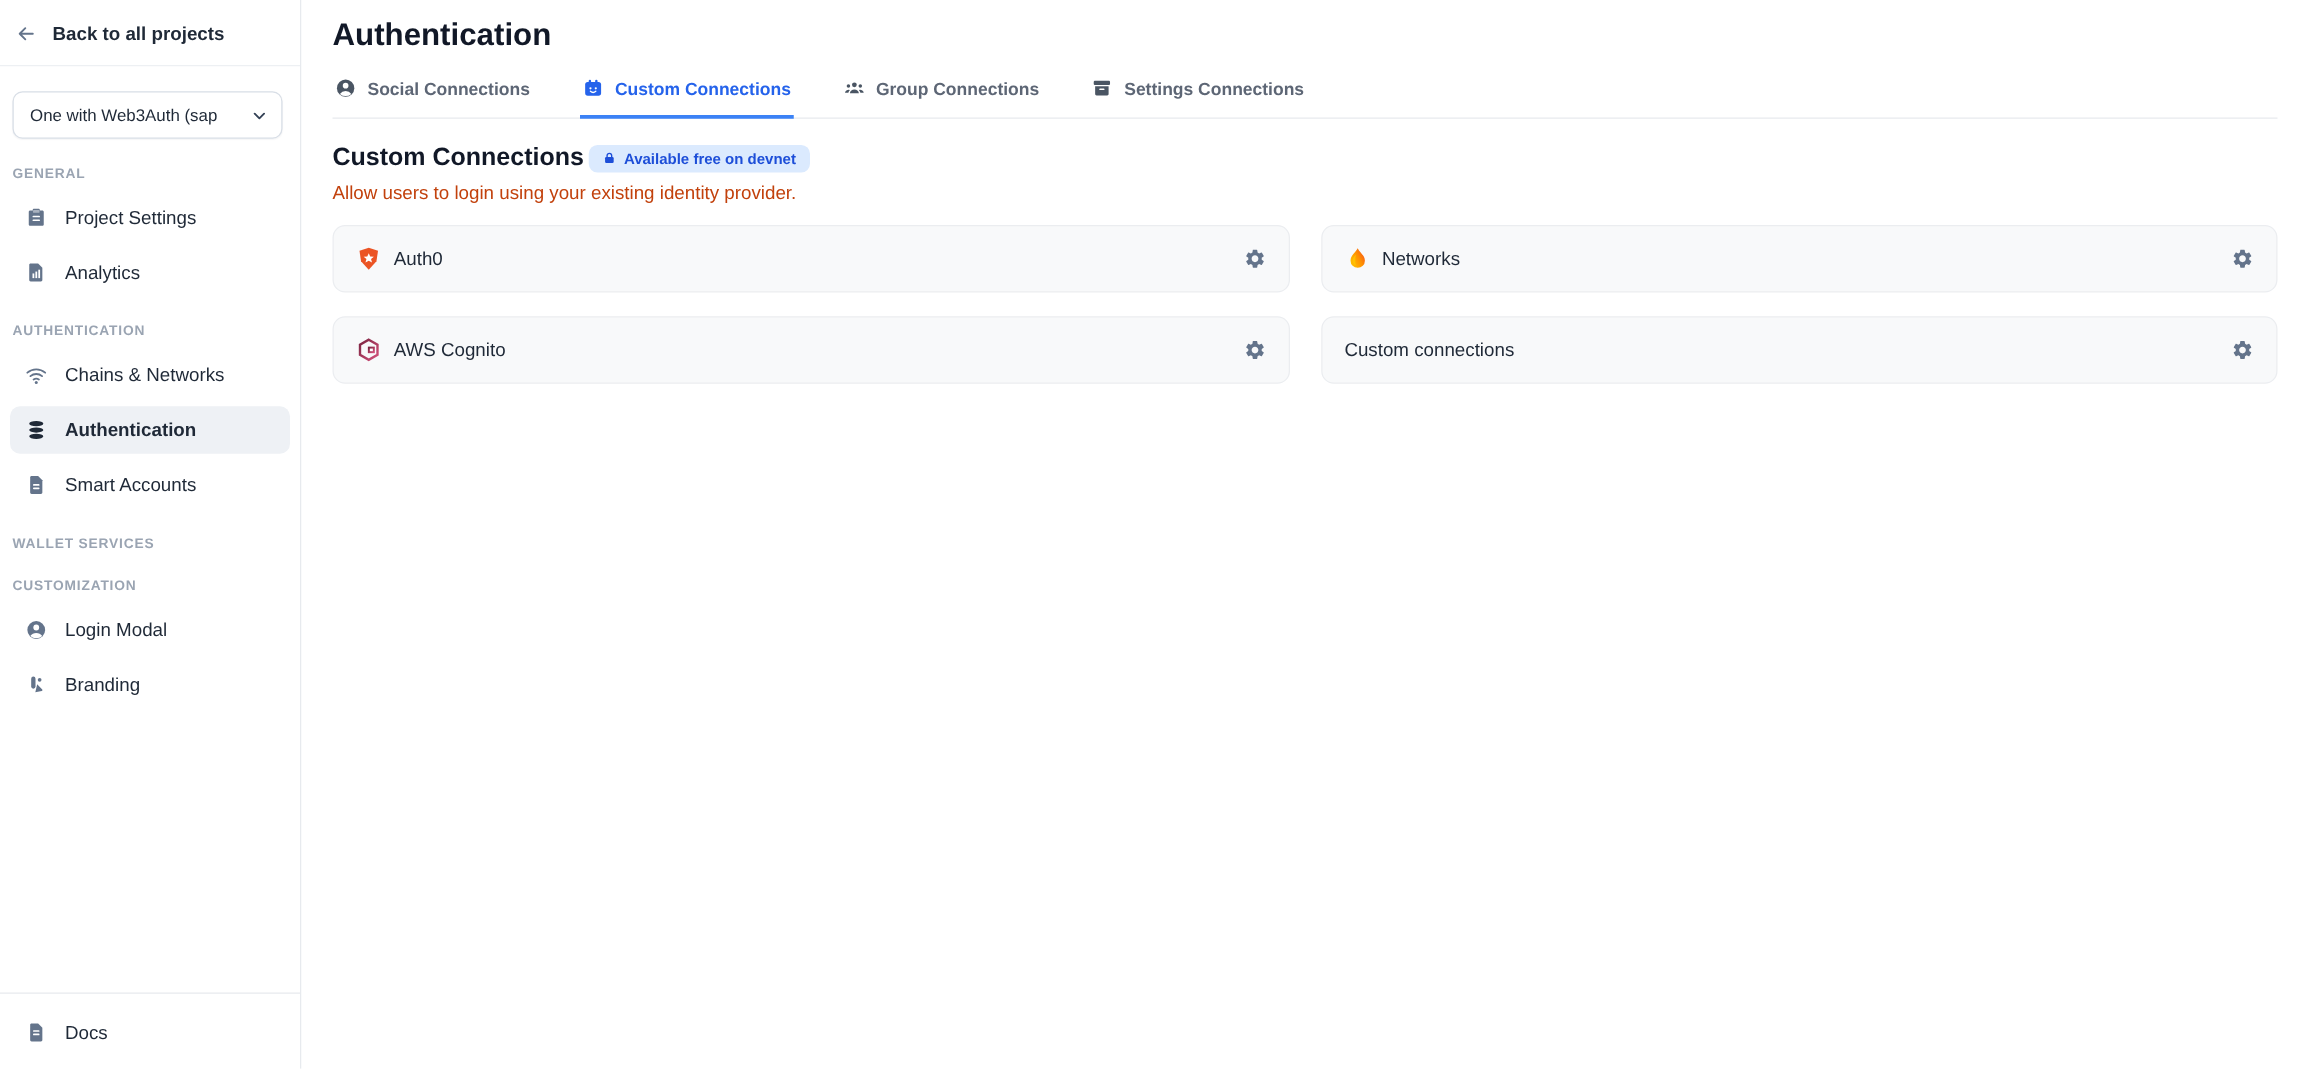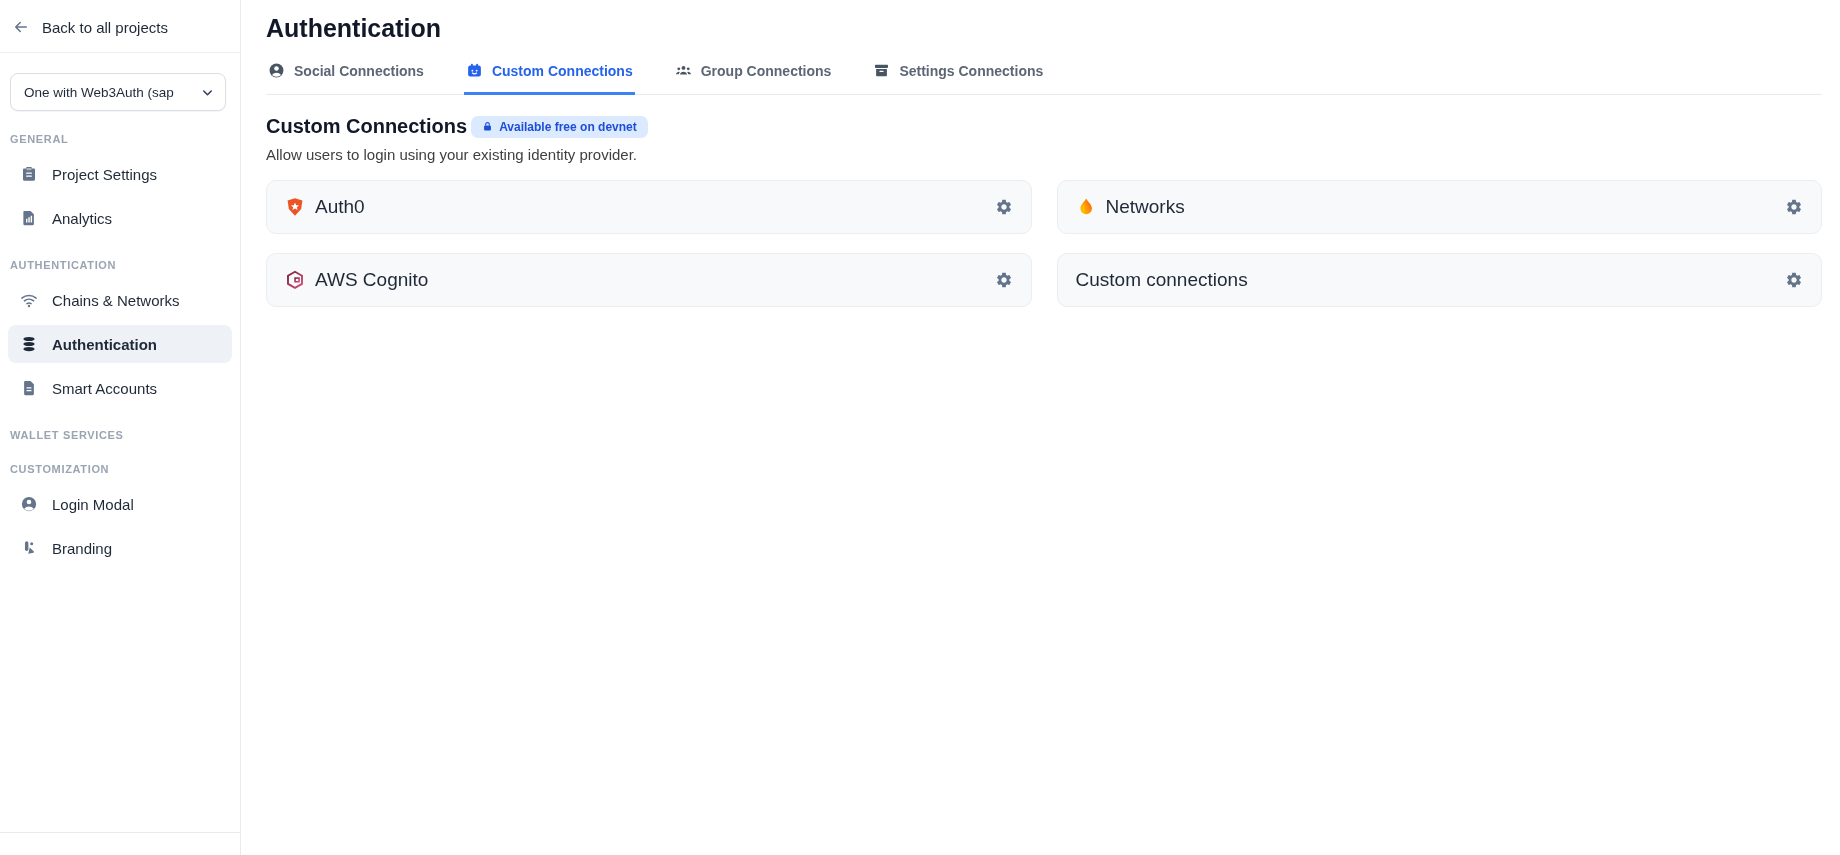--- a/index.html
+++ b/index.html
@@ -18,21 +18,21 @@
     display:flex; flex-direction:column;
     background:#fff;
   }
   .back-row {
     display:flex; align-items:center; gap:12px;
     padding:18px 14px 16px 12px;
     border-bottom:1px solid #EDF0F3;
     cursor:pointer;
   }
   .back-row .icon { color:#64748B; }
-  .back-label { font-size:15px; font-weight:400; color:#1F2937; }
+  .back-label { font-size:15px; font-weight:700; color:#1F2937; }
 
   .project-dropdown {
     margin:20px 14px 0 10px; height:38px;
     border:1px solid #D8DEE6; border-radius:8px;
     background:#fff; box-shadow:0 1px 1px rgba(16,24,40,.04);
     display:flex; align-items:center; justify-content:space-between;
     padding:0 10px 0 13px; cursor:pointer; overflow:hidden;
   }
   .project-dropdown .value {
     font-size:13.5px; color:#1F2937; white-space:nowrap; overflow:hidden;
@@ -83,36 +83,36 @@
 
   .section-head { display:flex; align-items:center; margin-top:20px; }
   .section-heading { font-size:20px; font-weight:700; color:#111827; }
   .badge {
     display:inline-flex; align-items:center; gap:6px;
     margin-left:4px; padding:4px 11px;
     background:#DBEAFE; border-radius:7px;
     font-size:12px; font-weight:700; color:#1D4ED8;
   }
   .badge .bicon { color:#1D4ED8; }
-  .section-desc { margin-top:8px; font-size:15px; color:#404040; }
+  .section-desc { margin-top:8px; font-size:15px; color:#c2410c; }
 
   .cards {
     margin-top:17px;
     display:grid; grid-template-columns:1fr 1fr;
     column-gap:25px; row-gap:19px;
   }
   .card {
     height:54px; background:#F8F9FA;
     border:1px solid #EBEDF0; border-radius:10px;
     display:flex; align-items:center; justify-content:space-between;
     padding:0 18px; cursor:pointer;
   }
   .card-left { display:flex; align-items:center; gap:10px; }
   .card-logo { width:20px; height:20px; flex:none; }
-  .card-label { font-size:19px; font-weight:500; color:#1F2937; }
+  .card-label { font-size:15px; font-weight:500; color:#1F2937; }
   .gear-btn {
     background:none; border:none; cursor:pointer;
     color:#64748B; width:18px; height:18px; padding:0;
   }
 </style>
 </head>
 <body>
 
 <aside class="sidebar">
 
@@ -221,20 +221,30 @@
             <circle cx="15.6" cy="6.4" r="2" fill="currentColor"></circle>
             <path d="M13 11.3l5.4 5.4c.5.5.2 1.4-.5 1.6l-6.9 1.3 2-8.3z" fill="currentColor"></path>
           </svg>
       </span>
       <span class="nlabel">Branding</span>
     </div>
 
   </nav>
 
   <div class="sidebar-footer">
+    <div class="nav-item">
+      <span class="nicon">
+        <svg width="18" height="18" viewBox="0 0 24 24">
+            <path d="M7 2.5h7l4.5 4.5v13c0 .8-.7 1.5-1.5 1.5H7c-.8 0-1.5-.7-1.5-1.5V4c0-.8.7-1.5 1.5-1.5z" fill="currentColor"></path>
+            <rect x="8.5" y="9.5" width="7" height="1.8" rx=".9" fill="#fff"></rect>
+            <rect x="8.5" y="13.1" width="7" height="1.8" rx=".9" fill="#fff"></rect>
+          </svg>
+      </span>
+      <span class="nlabel">Docs</span>
+    </div>
   </div>
 
 </aside>
 
 <main class="main">
 
   <h1 class="page-title">Authentication</h1>
 
   <div class="tabs">
 

